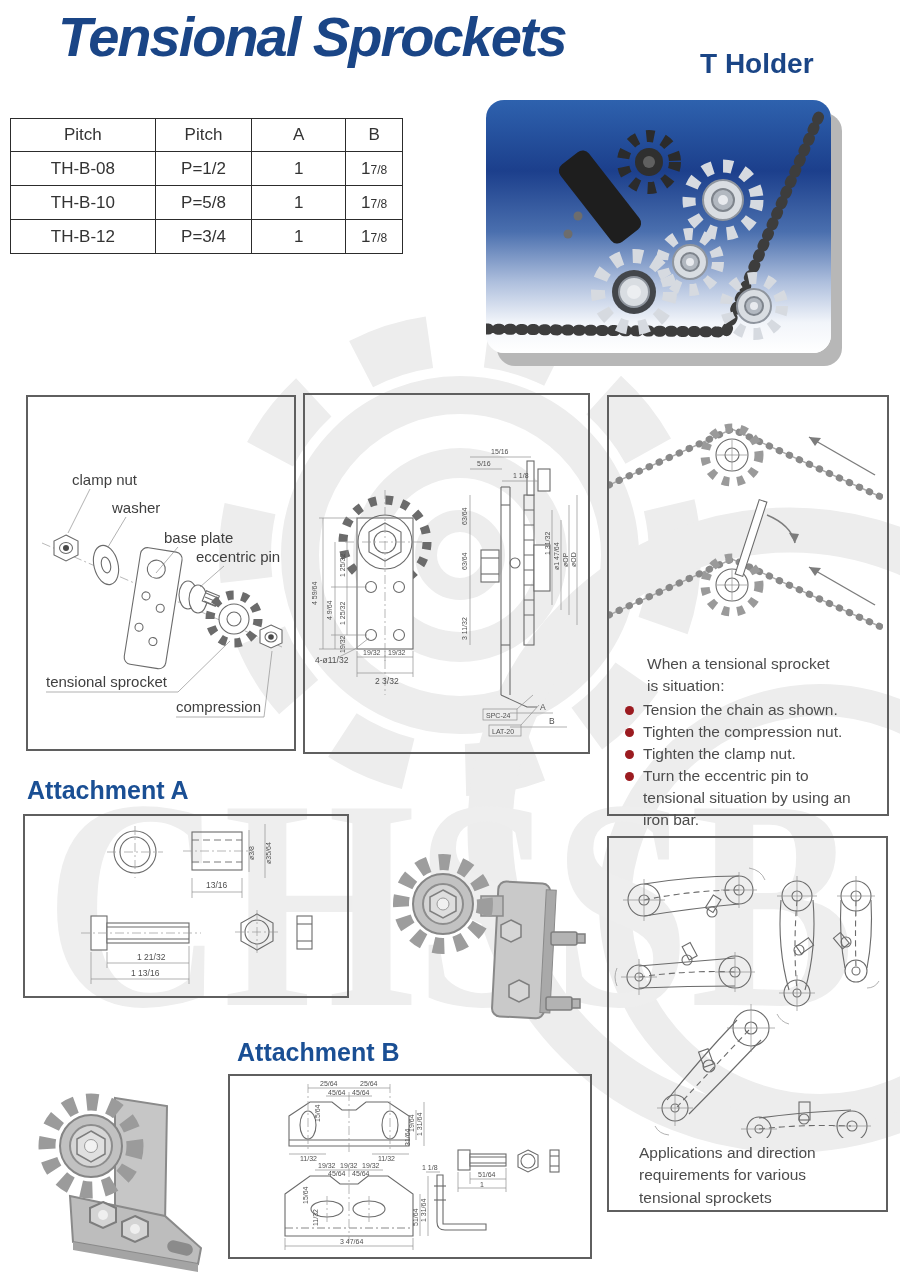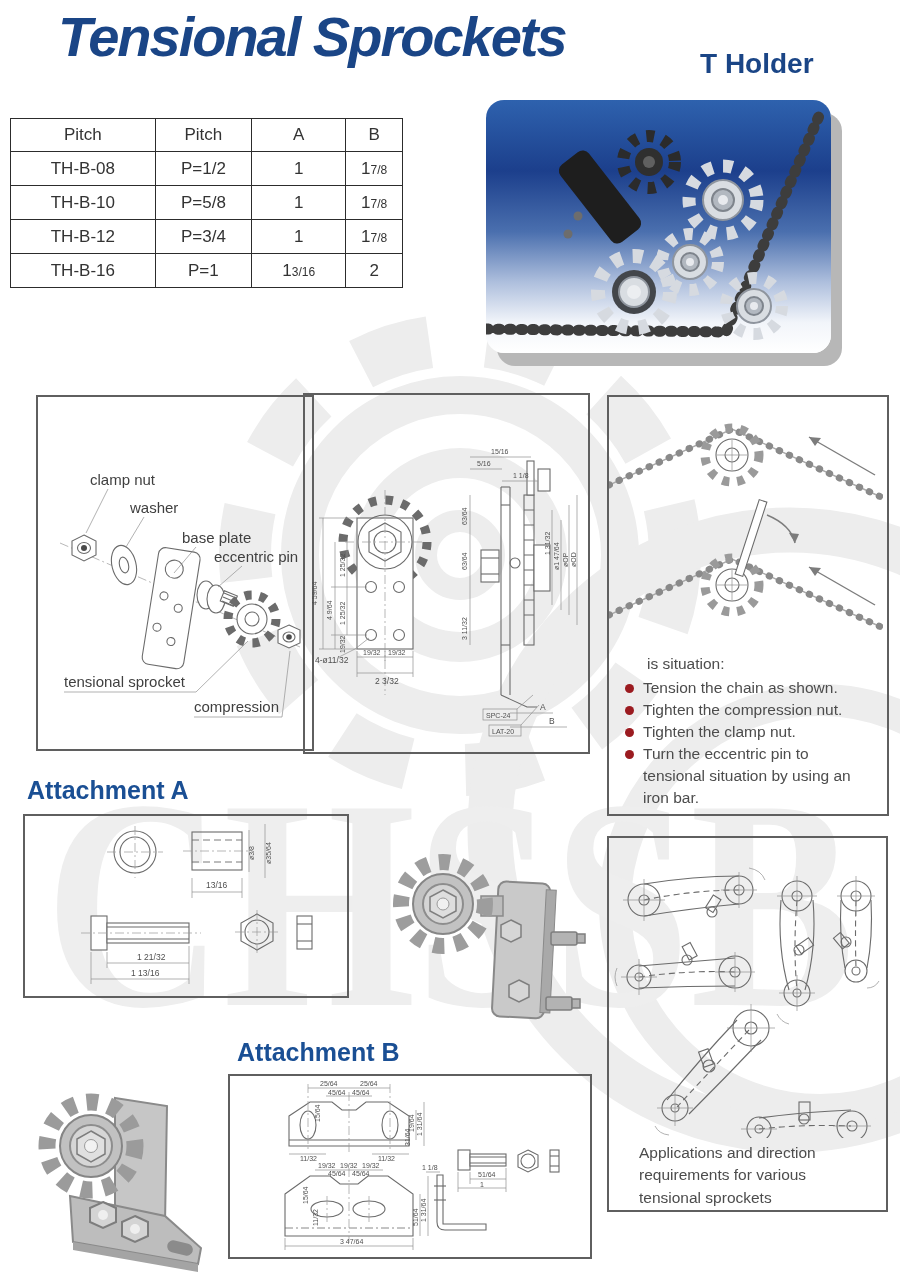--- a/index.html
+++ b/index.html
@@ -85,26 +85,20 @@
       <td>P=5/8</td>
       <td><span>1</span><small></small></td>
       <td><span>1</span><small>7/8</small></td>
     </tr>
     <tr>
       <td>TH-B-12</td>
       <td>P=3/4</td>
       <td><span>1</span><small></small></td>
       <td><span>1</span><small>7/8</small></td>
     </tr>
-    <tr>
-      <td>TH-B-16</td>
-      <td>P=1</td>
-      <td><span>1</span><small>3/16</small></td>
-      <td><span>2</span><small></small></td>
-    </tr>
   </tbody>
     </table>
 
   <div class="abs photo" style="left:486px;top:100px;width:345px;height:253px;z-index:2;">
     <svg width="345" height="253" viewBox="0 0 345 253">
 
       <path d="M0,229 L240,232 L333,16" class="chain2" stroke="#5a5a5a" stroke-width="5"></path>
       <path d="M0,229 L240,232 L333,16" stroke="#3d3d3d" stroke-width="11" fill="none" stroke-dasharray="2.5 9" stroke-linecap="round"></path>
 
       <g>
@@ -138,21 +132,21 @@
         <g>
           <circle cx="268" cy="206" r="28" fill="#b6bcc4" stroke="#d6dae0" stroke-width="12" stroke-dasharray="8.5 9.5" class="teeth"></circle>
           <circle cx="268" cy="206" r="17" fill="#d9dde2" stroke="#8f959e" stroke-width="2"></circle>
           <circle cx="268" cy="206" r="9" fill="#b2b8c0" stroke="#7e848c" stroke-width="2"></circle>
           <circle cx="268" cy="206" r="4" fill="#e8eaee"></circle>
         </g>
       </g>
     </svg>
   </div>
 
-  <div class="abs panel" style="left:36px;top:395px;width:266px;height:352px;z-index:1;padding-left:8px;">
+  <div class="abs panel" style="left:26px;top:395px;width:266px;height:352px;z-index:1;">
     <svg width="262" height="348" viewBox="0 0 262 348">
       <line x1="14" y1="146" x2="254" y2="250" class="cl"></line>
 
       <g>
         <polygon points="38,138 50,144 50,158 38,164 26,158 26,144" class="lnf"></polygon>
         <ellipse cx="38" cy="151" rx="6.5" ry="5.5" class="ln"></ellipse>
         <circle cx="38" cy="151" r="3" fill="#4a4a4a"></circle>
       </g>
 
       <g transform="rotate(-14 78 168)">
@@ -336,20 +330,21 @@
         <line x1="108" y1="188" x2="138" y2="188" class="dim"></line>
           <line x1="123" y1="173" x2="123" y2="203" class="dim"></line>
         <rect x="138" y="102" width="8" height="78" class="lnf" transform="rotate(18 142 141)"></rect>
         <path d="M158,118 Q182,128 186,146" fill="none" stroke="#7c7c7c" stroke-width="1.4"></path>
         <polygon points="186,146 180,136 190,137" fill="#7c7c7c"></polygon>
         <line x1="266" y1="208" x2="200" y2="170" stroke="#7c7c7c" stroke-width="1.4"></line>
         <polygon points="200,170 212,171 206,179" fill="#7c7c7c"></polygon>
       </g>
     </svg>
     <div class="instr abs" style="left:12px;top:256px;width:254px;">
+      <div class="hd">When a tensional sprocket</div>
       <div class="hd">is situation:</div>
       <ul>
         <li>Tension the chain as shown.</li>
         <li>Tighten the  compression nut.</li>
         <li>Tighten the clamp nut.</li>
         <li>Turn the eccentric pin to tensional situation by using an iron bar.</li>
       </ul>
     </div>
   </div>
 

